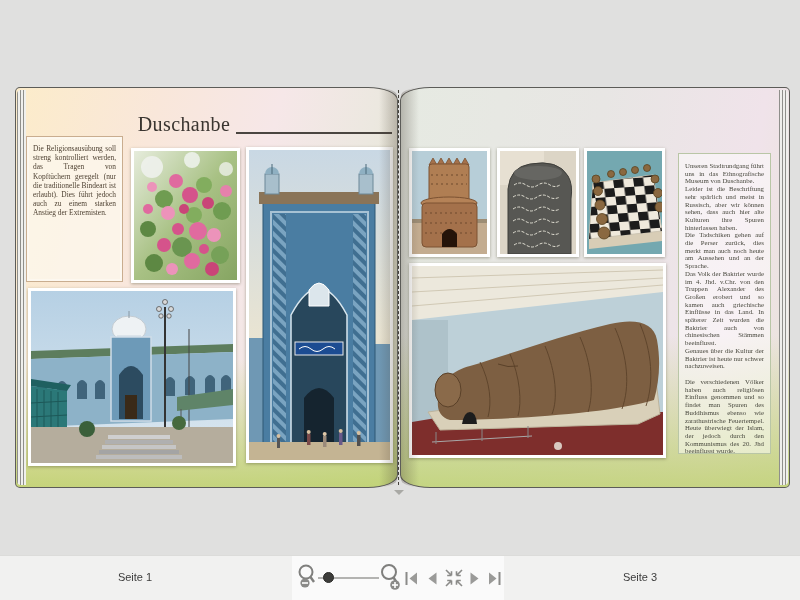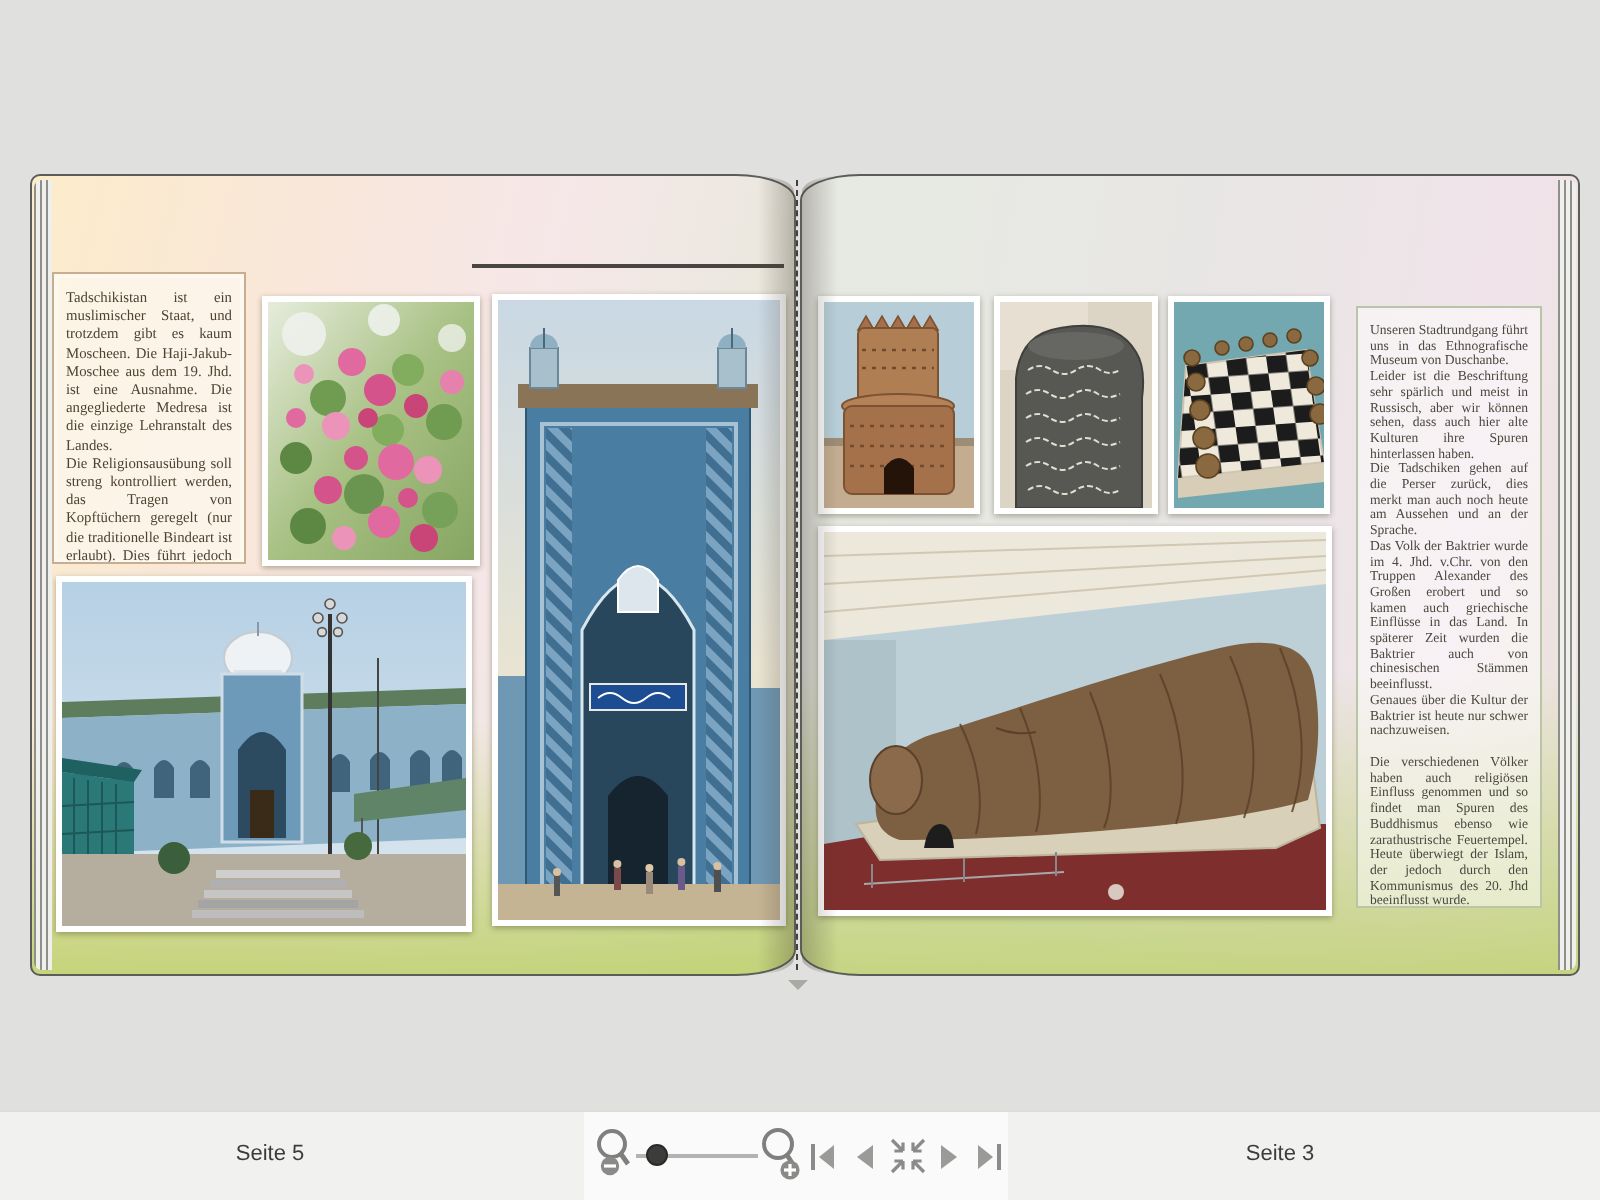--- a/index.html
+++ b/index.html
@@ -78,24 +78,24 @@
   #btn-last{left:487px;top:570px;}
 </style>
 </head>
 <body>
 
 <div id="book">
 
   <div class="page" id="page-left">
     <div class="edge-stack"></div>
 
+    <div class="abs" id="lp-title">Duschanbe</div>
     <div class="abs" id="lp-rule"></div>
 
     <div class="abs textbox" id="lp-text">
-      <p>Tadschikistan ist ein muslimischer Staat, und trotzdem gibt es kaum Moscheen. Die Haji-Jakub-Moschee aus dem 19. Jhd. ist eine Ausnahme. Die angegliederte Medresa ist die einzige Lehranstalt des Landes.</p>
       <p>Die Religionsausübung soll streng kontrolliert werden, das Tragen von Kopftüchern geregelt (nur die traditionelle Bindeart ist erlaubt). Dies führt jedoch auch zu einem starken Anstieg der Extremisten.</p>
     </div>
 
     <div class="photo" id="ph-flowers">
       <svg viewBox="0 0 103 129" preserveAspectRatio="none">
         <defs>
             <linearGradient id="g-fl" x1="0" y1="0" x2="1" y2="1">
           <stop offset="0" stop-color="#e6ecdc"></stop>
               <stop offset=".5" stop-color="#a8c184"></stop>
               <stop offset="1" stop-color="#86a562"></stop>
@@ -358,21 +358,21 @@
 
     <div class="spine-shade"></div>
   </div>
 
   <div id="stitch"></div>
   <div id="spine-mark"></div>
 </div>
 
 <div id="toolbar">
   <div id="controls-panel"></div>
-  <div class="page-label" id="label-left">Seite 5</div>
+  <div class="page-label" id="label-left">Seite 1</div>
   <div class="page-label" id="label-right">Seite 3</div>
 </div>
 
 <div class="tb-btn" id="btn-zoomout">
   <span>
     <svg width="22" height="34" viewBox="0 0 22 34">
       <circle cx="9" cy="11" r="6.5" fill="none" stroke="#7f7f7d" stroke-width="2"></circle>
       <line x1="13.5" y1="16" x2="17" y2="21" stroke="#7f7f7d" stroke-width="2.4"></line>
       <circle cx="8" cy="22" r="4.6" fill="#8a8a88"></circle>
       <line x1="5" y1="22" x2="11" y2="22" stroke="#fff" stroke-width="1.6"></line>

